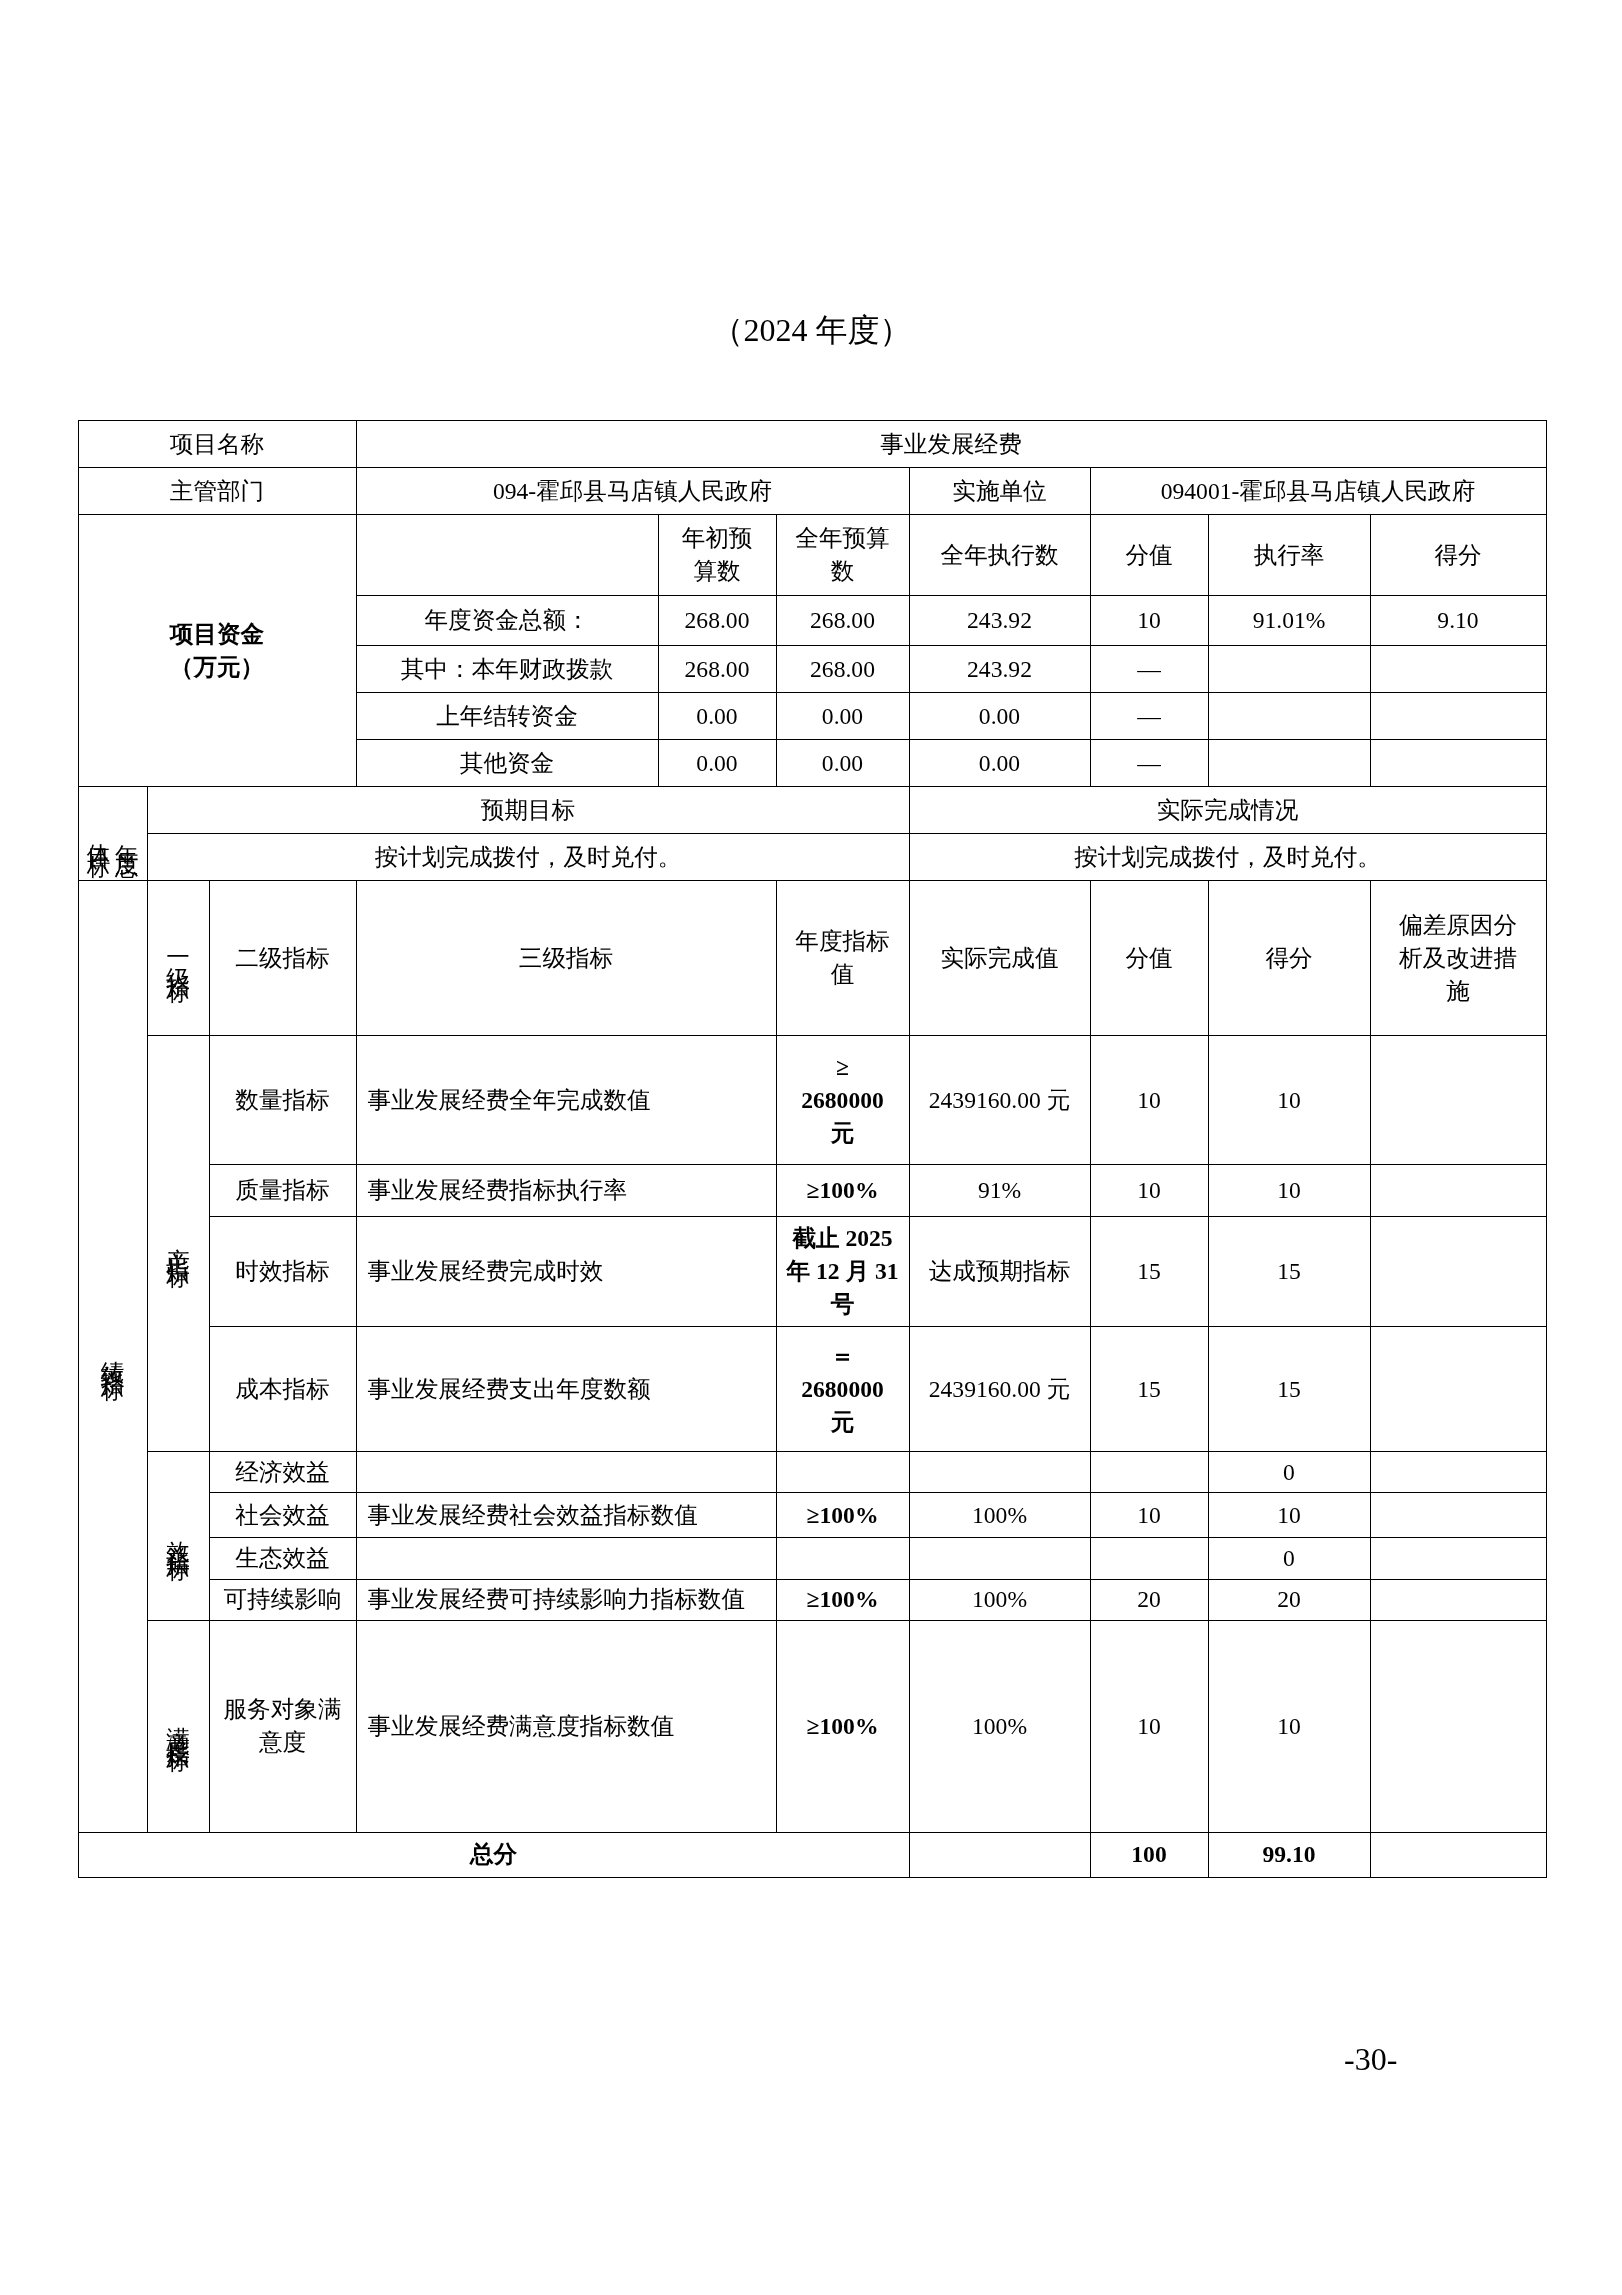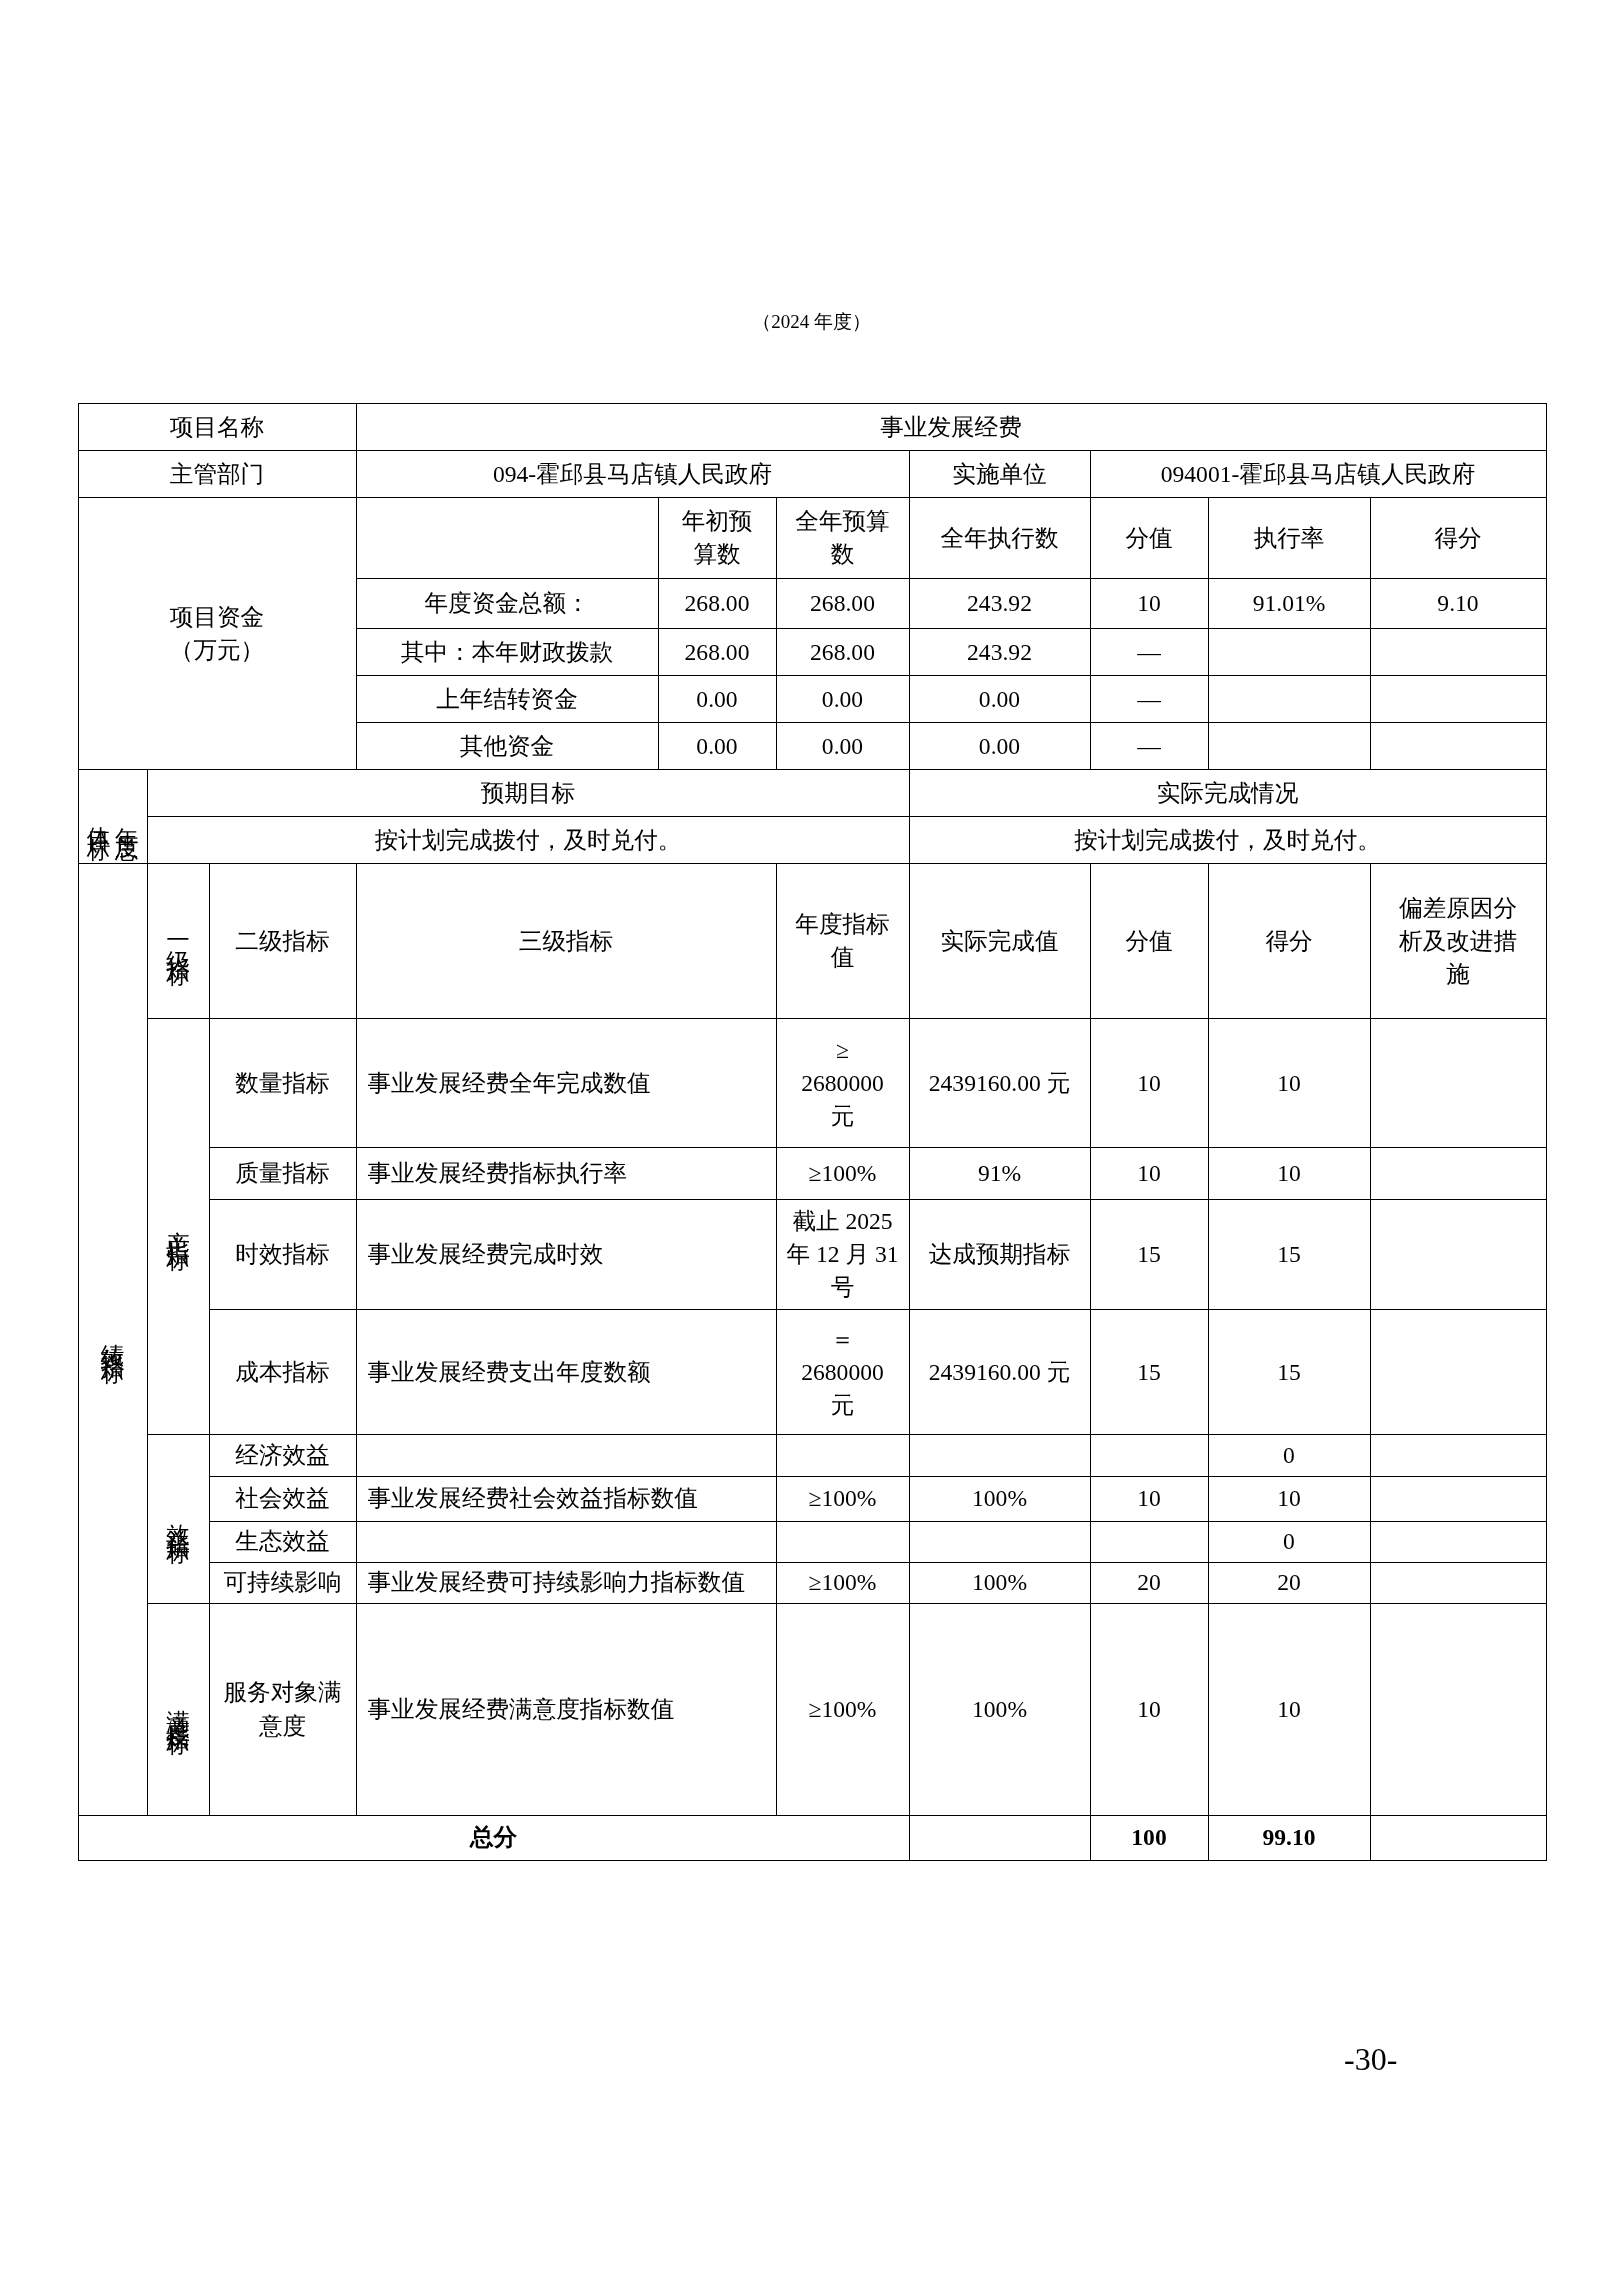--- a/index.html
+++ b/index.html
@@ -7,34 +7,34 @@
     width: 1623px; height: 2296px;
     background: #ffffff; color: #000000;
     font-family: "Liberation Serif", "DejaVu Serif", serif;
   }
   body { position: relative; overflow: hidden; }
   .content { width: 1468px; margin: 0 auto; padding-top: 286px; }
   .title {
     text-align: center; font-size: 40px; font-weight: 700; letter-spacing: 2.7px;
     line-height: 1.15;
   }
-  .subtitle { text-align: center; font-size: 19px; margin-top: 23.6px; line-height: 1.3; }
+  .subtitle { text-align: center; font-size: 32px; margin-top: 23.6px; line-height: 1.3; }
   table {
     border-collapse: collapse; table-layout: fixed;
     width: 1468px; margin-top: 69px; border: 1.8px solid #000;
   }
   td {
     border: 0.9px solid #000;
     text-align: center; vertical-align: middle;
     font-size: 23.6px; line-height: 1.4;
     padding: 3.6px 5.5px;
     overflow: hidden;
   }
   .tl { text-align: left; padding-left: 11px; }
-  .pre { white-space: pre-line; }
+  .pre { white-space: pre-line; font-weight: bold; }
   .vcell { padding: 1.8px; }
   .vtext {
     display: inline-block;
     writing-mode: vertical-rl;
     text-orientation: upright;
     letter-spacing: 5.5px;
     line-height: 1.2;
     white-space: pre-line;
   }
   .pad-lg { padding: 3.6px 12.7px; }

